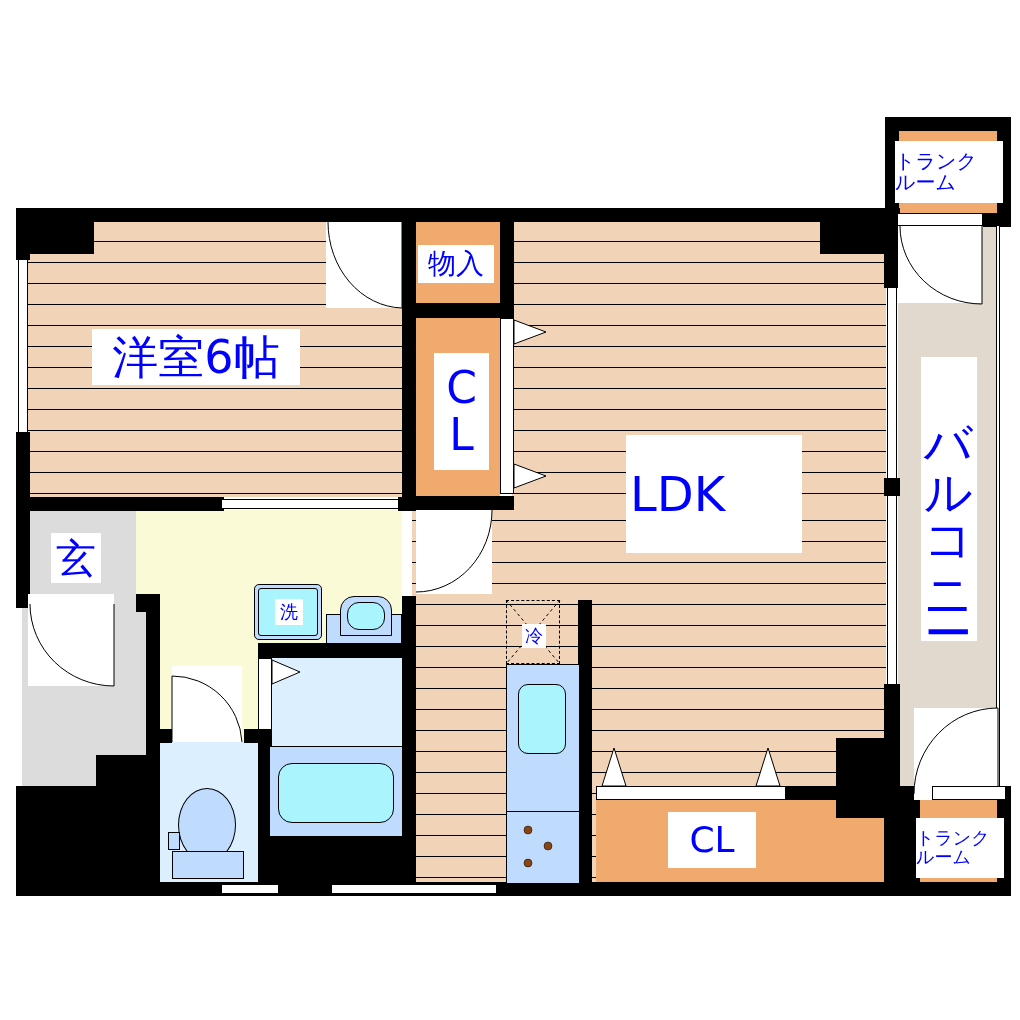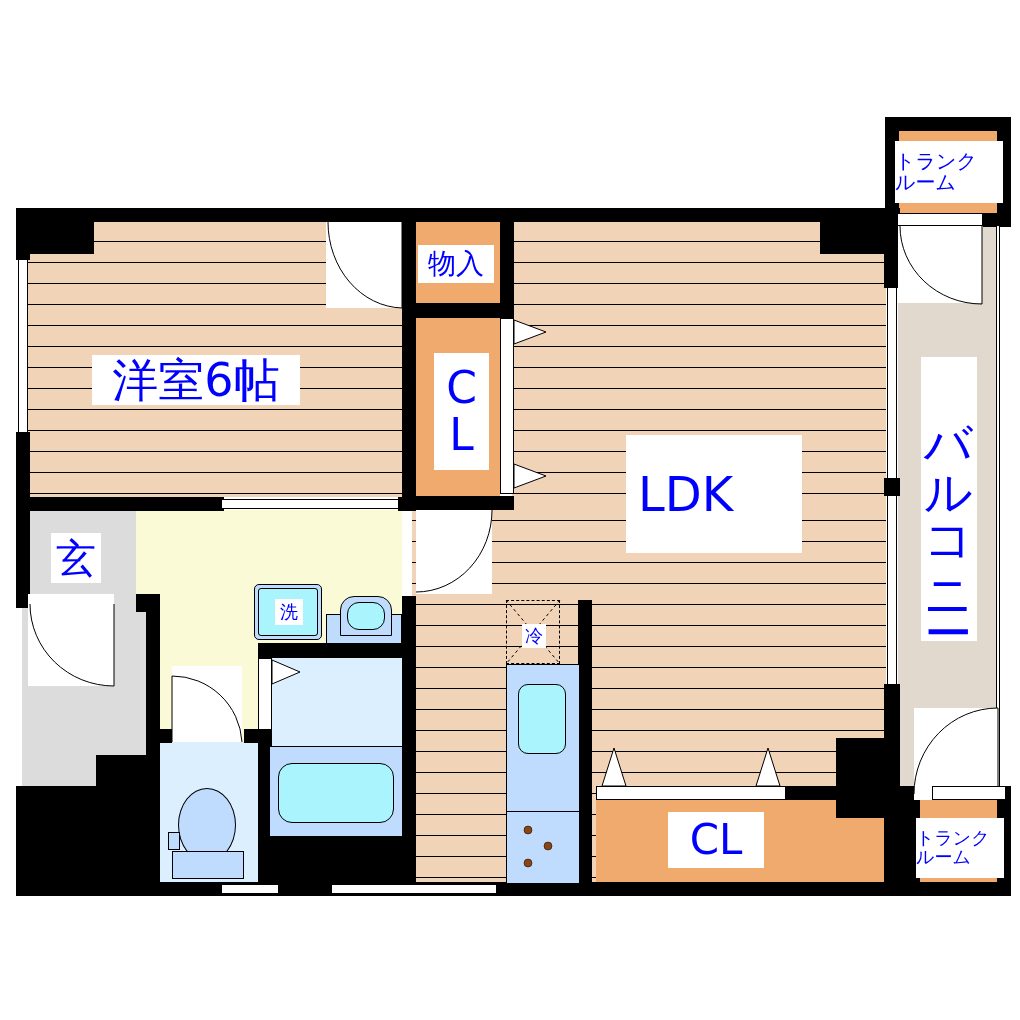--- a/index.html
+++ b/index.html
@@ -163,32 +163,32 @@
 
   <div class="abs fixture" style="left:506px;top:664px;width:74px;height:220px;"></div>
   <div class="abs cyan" style="left:518px;top:684px;width:48px;height:70px;border-radius:10px;"></div>
   <div class="abs" style="left:506px;top:811px;width:74px;height:1px;background:#000;"></div>
   <svg style="left:520px;top:822px;" width="40" height="50">
       <circle cx="8" cy="8" r="4" fill="#8b4513" stroke="#000" stroke-width="0.5"></circle>
       <circle cx="28" cy="24" r="4" fill="#8b4513" stroke="#000" stroke-width="0.5"></circle>
       <circle cx="8" cy="41" r="4" fill="#8b4513" stroke="#000" stroke-width="0.5"></circle>
     </svg>
 
-  <div class="abs label" style="left:92px;top:355px;width:208px;height:50px;font-size:46px;">洋室6帖</div>
+  <div class="abs label" style="left:92px;top:329px;width:208px;height:56px;font-size:46px;">洋室6帖</div>
   <div class="abs label" style="left:418px;top:245px;width:76px;height:38px;font-size:28px;">物入</div>
   <div class="abs label" style="left:434px;top:353px;width:55px;height:117px;flex-direction:column;font-size:44px;">
     <span>C</span>
     <span>L</span>
   </div>
-  <div class="abs label" style="left:626px;top:435px;width:176px;height:118px;flex-direction:column;align-items:flex-start;font-size:48px;padding-left:12px;">
+  <div class="abs label" style="left:626px;top:435px;width:176px;height:118px;flex-direction:column;align-items:flex-start;font-size:48px;padding-left:4px;">
     <span>LDK</span>
   </div>
   <div class="abs label" style="left:921px;top:357px;width:56px;height:284px;font-size:48px;writing-mode:vertical-rl;">バルコニー</div>
   <div class="abs label" style="left:51px;top:533px;width:50px;height:50px;font-size:40px;">玄</div>
-  <div class="abs label" style="left:668px;top:812px;width:96px;height:56px;font-size:42px;">CL</div>
+  <div class="abs label" style="left:668px;top:812px;width:88px;height:56px;font-size:36px;">CL</div>
   <div class="abs label" style="left:895px;top:141px;width:108px;height:62px;flex-direction:column;align-items:flex-start;font-size:20px;">
     <span>トランク</span>
     <span>ルーム</span>
   </div>
   <div class="abs label" style="left:916px;top:818px;width:88px;height:60px;flex-direction:column;align-items:flex-start;font-size:18px;">
     <span>トランク</span>
     <span>ルーム</span>
   </div>
 
 </div>

